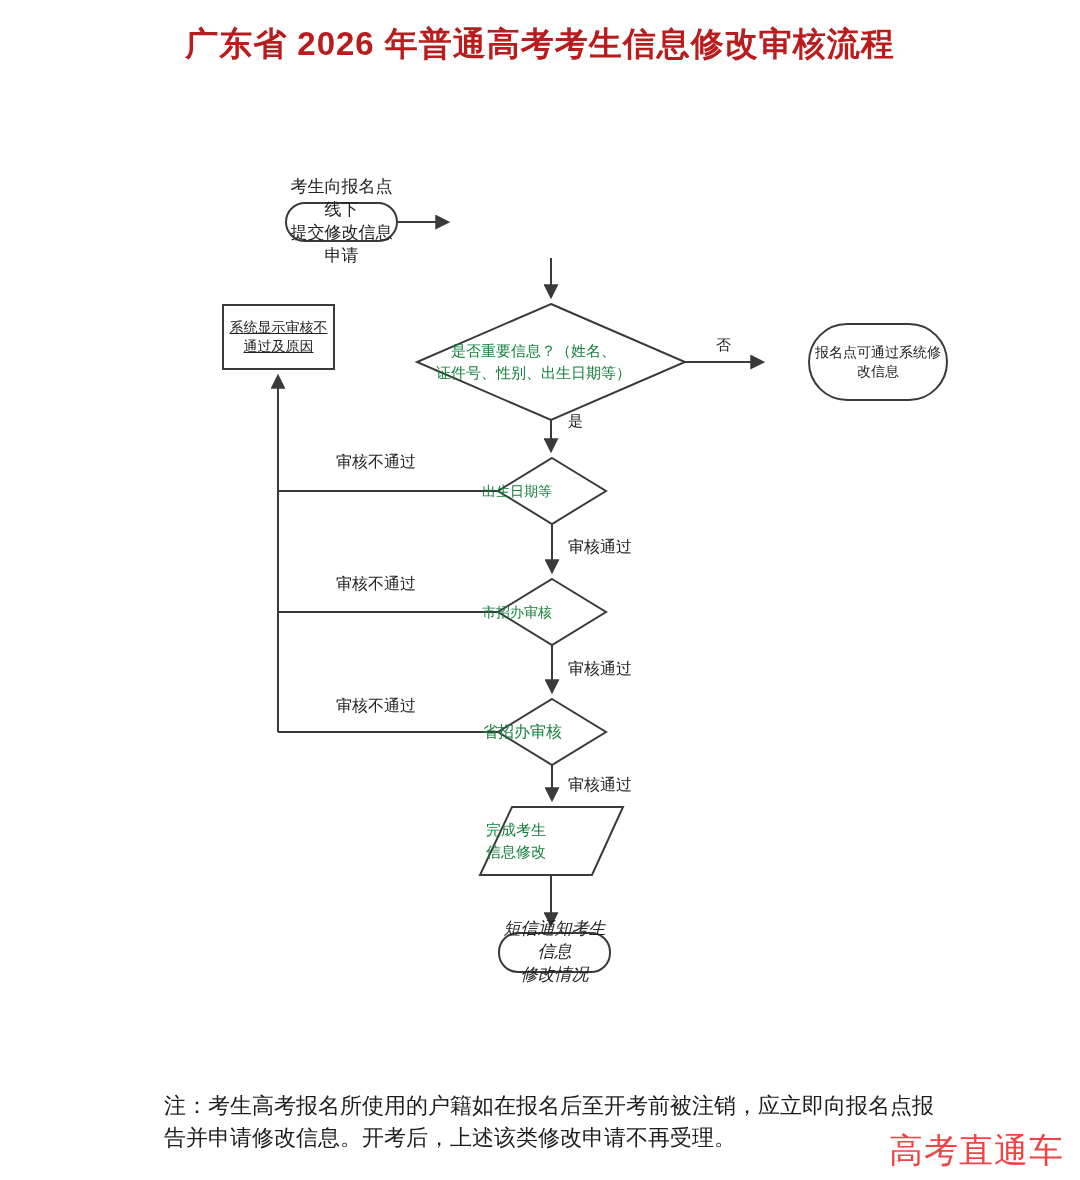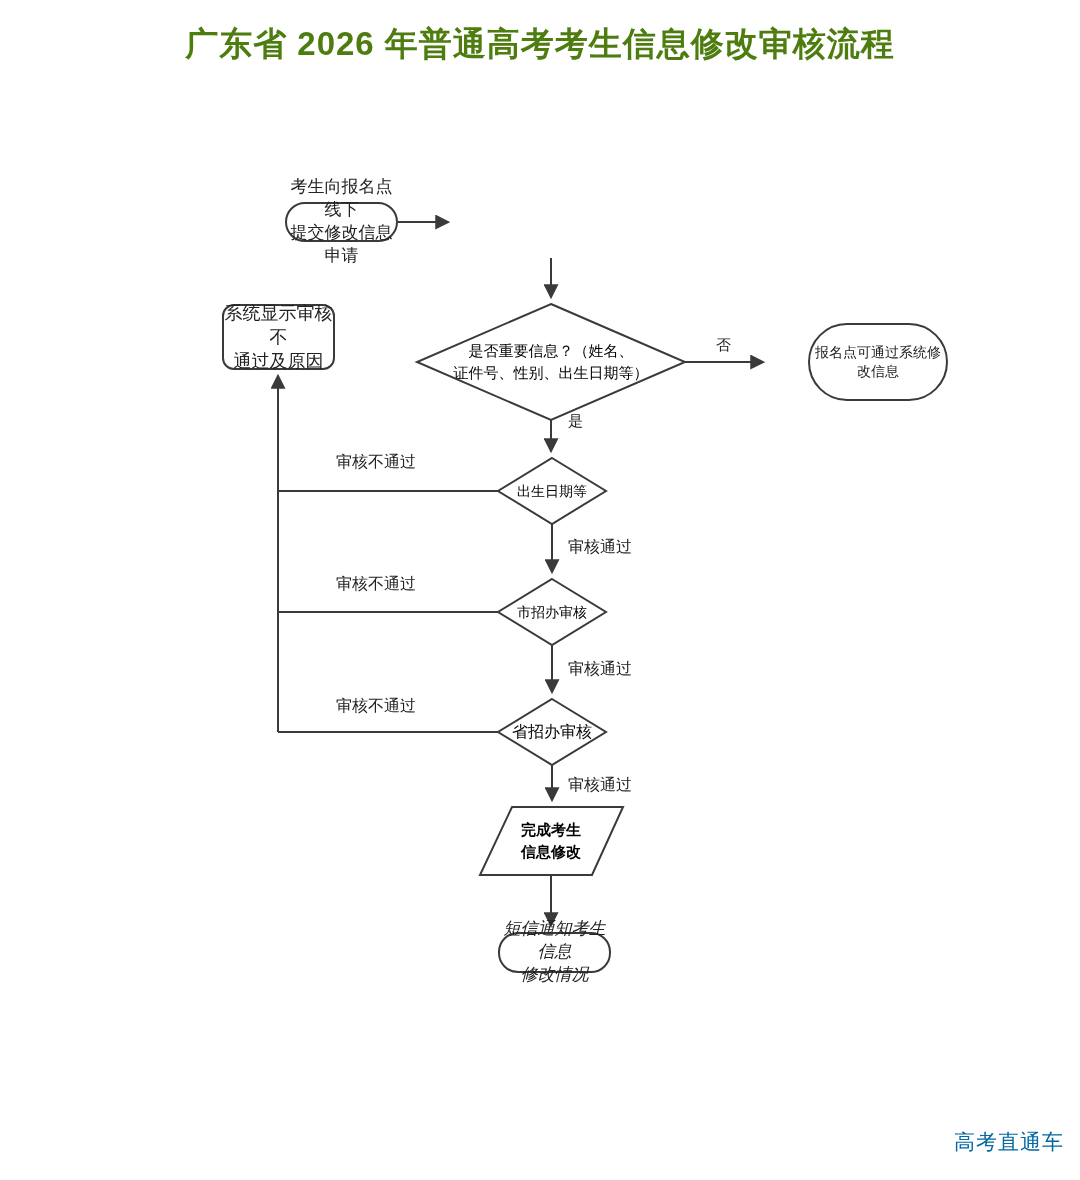--- a/index.html
+++ b/index.html
@@ -16,21 +16,21 @@
     overflow: hidden;
   }
   .title {
     position: absolute;
     top: 22px;
     left: 0;
     width: 100%;
     text-align: center;
     font-size: 33px;
     font-weight: bold;
-    color: #4d7c0f;
+    color: #b91c1c;
     letter-spacing: 1px;
     margin: 0;
   }
   svg.layer {
     position: absolute;
     left: 0;
     top: 0;
     width: 1080px;
     height: 1180px;
   }
@@ -45,28 +45,27 @@
     text-align: center;
     color: #222222;
     line-height: 1.35;
   }
   .node span, .dtext span, .ptext span {
     white-space: pre-line;
   }
   .stadium-sm { border-radius: 20px; font-size: 17px; }
   .stadium-md { border-radius: 35px; font-size: 14px; }
   .stadium-lg { border-radius: 39px; font-size: 14px; }
-  .rect      { border-radius: 12px; font-size: 18px; }
+  .rect      { border-radius: 0; font-size: 14px; text-decoration: underline; }
   .dtext, .ptext {
     position: absolute;
     display: flex;
     align-items: center;
-    justify-content: center;
     text-align: center;
-    color: #000000;
+    color: #15803d;
     line-height: 1.5;
   }
   .edge-label {
     position: absolute;
     color: #222222;
     font-size: 16px;
     white-space: nowrap;
   }
   .edge-label.big { font-size: 15px; }
   .note {
@@ -78,22 +77,22 @@
     font-family: "DejaVu Serif", "Liberation Serif", serif;
     font-size: 22px;
     line-height: 1.45;
     color: #1c1c1c;
     white-space: pre-line;
   }
   .watermark {
     position: absolute;
     top: 1128px;
     right: 16px;
-    font-size: 21px;
-    color: #0369a1;
+    font-size: 34px;
+    color: #ef4444;
     letter-spacing: 1px;
   }
 </style>
 </head>
 <body>
 
 <div class="canvas">
 
   <h1 class="title">广东省 2026 年普通高考考生信息修改审核流程</h1>
 
@@ -154,37 +153,39 @@
   </div>
 
   <div class="dtext" style="left:482px; top:604px; width:140px; height:16px; font-size:14px;">
     <span>市招办审核</span>
   </div>
 
   <div class="dtext" style="left:482px; top:724px; width:140px; height:16px; font-size:16px;">
     <span>省招办审核</span>
   </div>
 
-  <div class="ptext" style="left:486px; top:820px; width:130px; height:42px; font-size:15px; font-weight:bold;">
+  <div class="ptext" style="left:486px; top:820px; width:130px; height:42px; font-size:15px; font-weight:normal;">
     <span>完成考生
 信息修改</span>
   </div>
 
   <div class="node stadium-sm" style="left:498px; top:932px; width:113px; height:41px;font-style:italic;">
     <span>短信通知考生信息
 修改情况</span>
   </div>
 
   <div class="edge-label big" style="left:568px; top:412px;">是</div>
   <div class="edge-label big" style="left:716px; top:336px;">否</div>
 
   <div class="edge-label" style="left:336px; top:452px;">审核不通过</div>
   <div class="edge-label" style="left:336px; top:574px;">审核不通过</div>
   <div class="edge-label" style="left:336px; top:696px;">审核不通过</div>
 
   <div class="edge-label" style="left:568px; top:537px;">审核通过</div>
   <div class="edge-label" style="left:568px; top:659px;">审核通过</div>
   <div class="edge-label" style="left:568px; top:775px;">审核通过</div>
 
+  <p class="note">注：考生高考报名所使用的户籍如在报名后至开考前被注销，应立即向报名点报
+告并申请修改信息。开考后，上述该类修改申请不再受理。</p>
 
   <div class="watermark">高考直通车</div>
 
 </div>
 
 </body></html>

